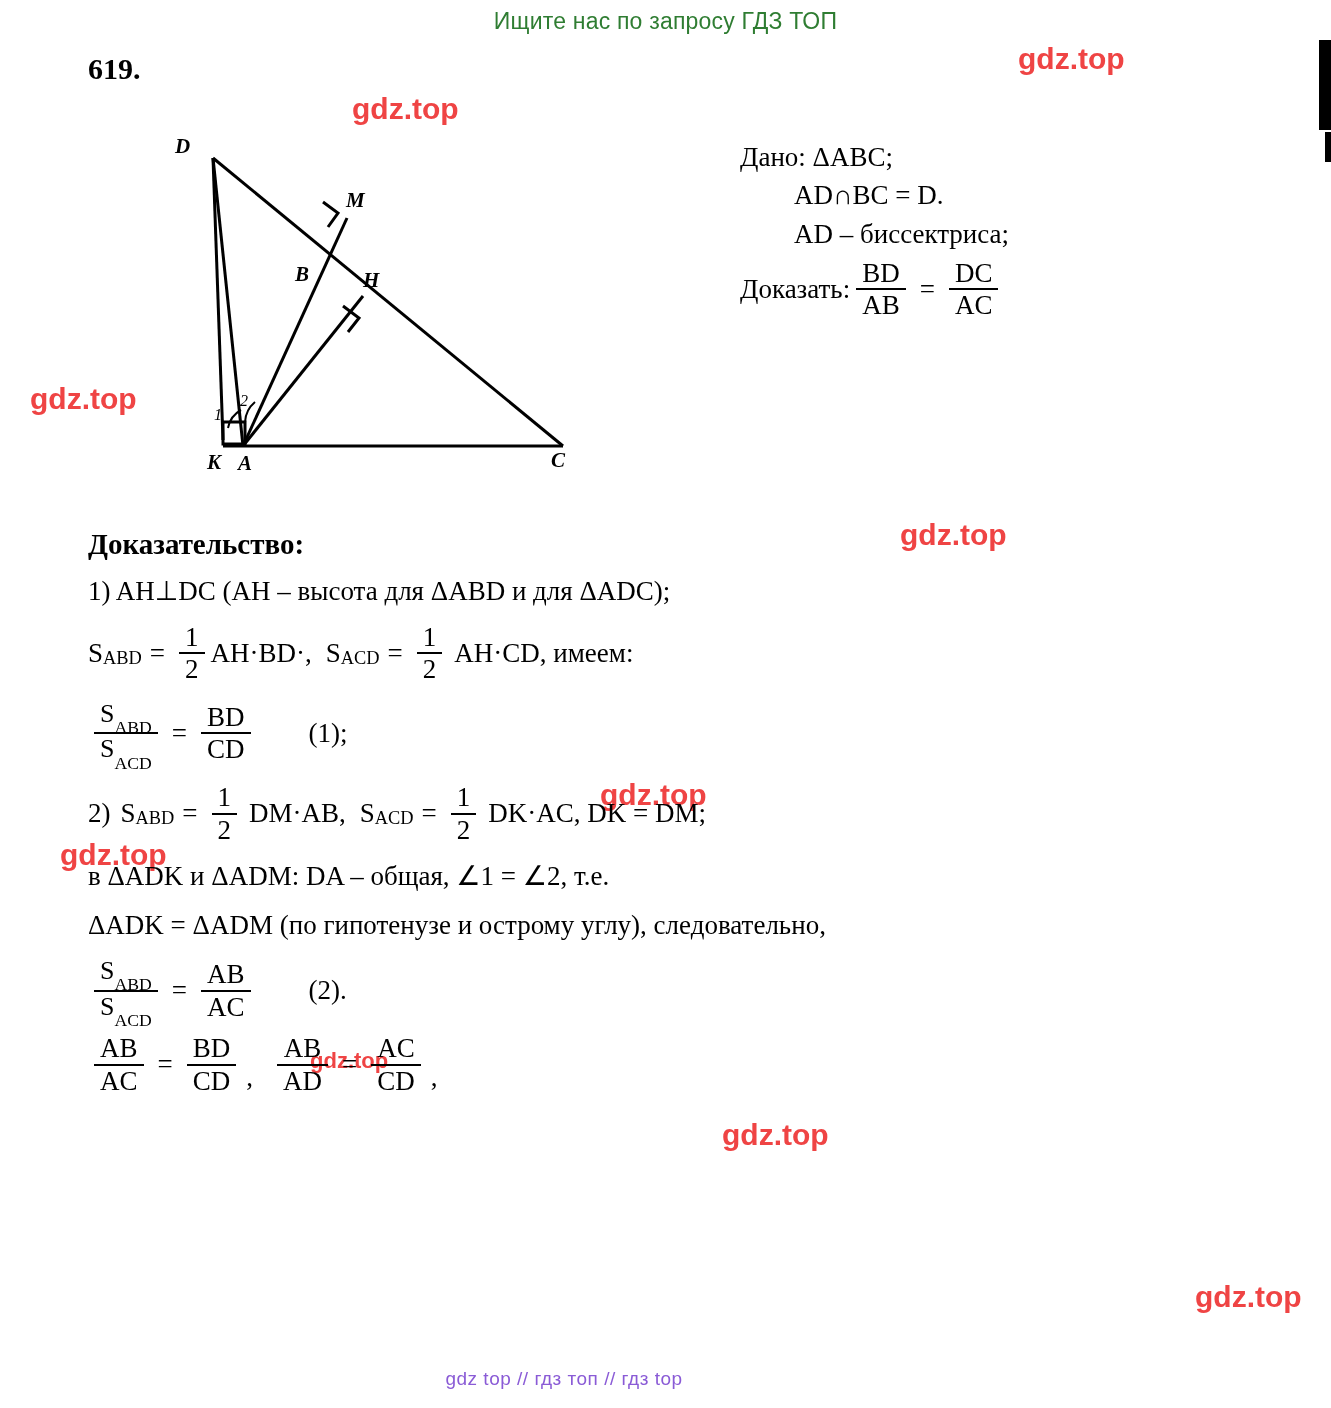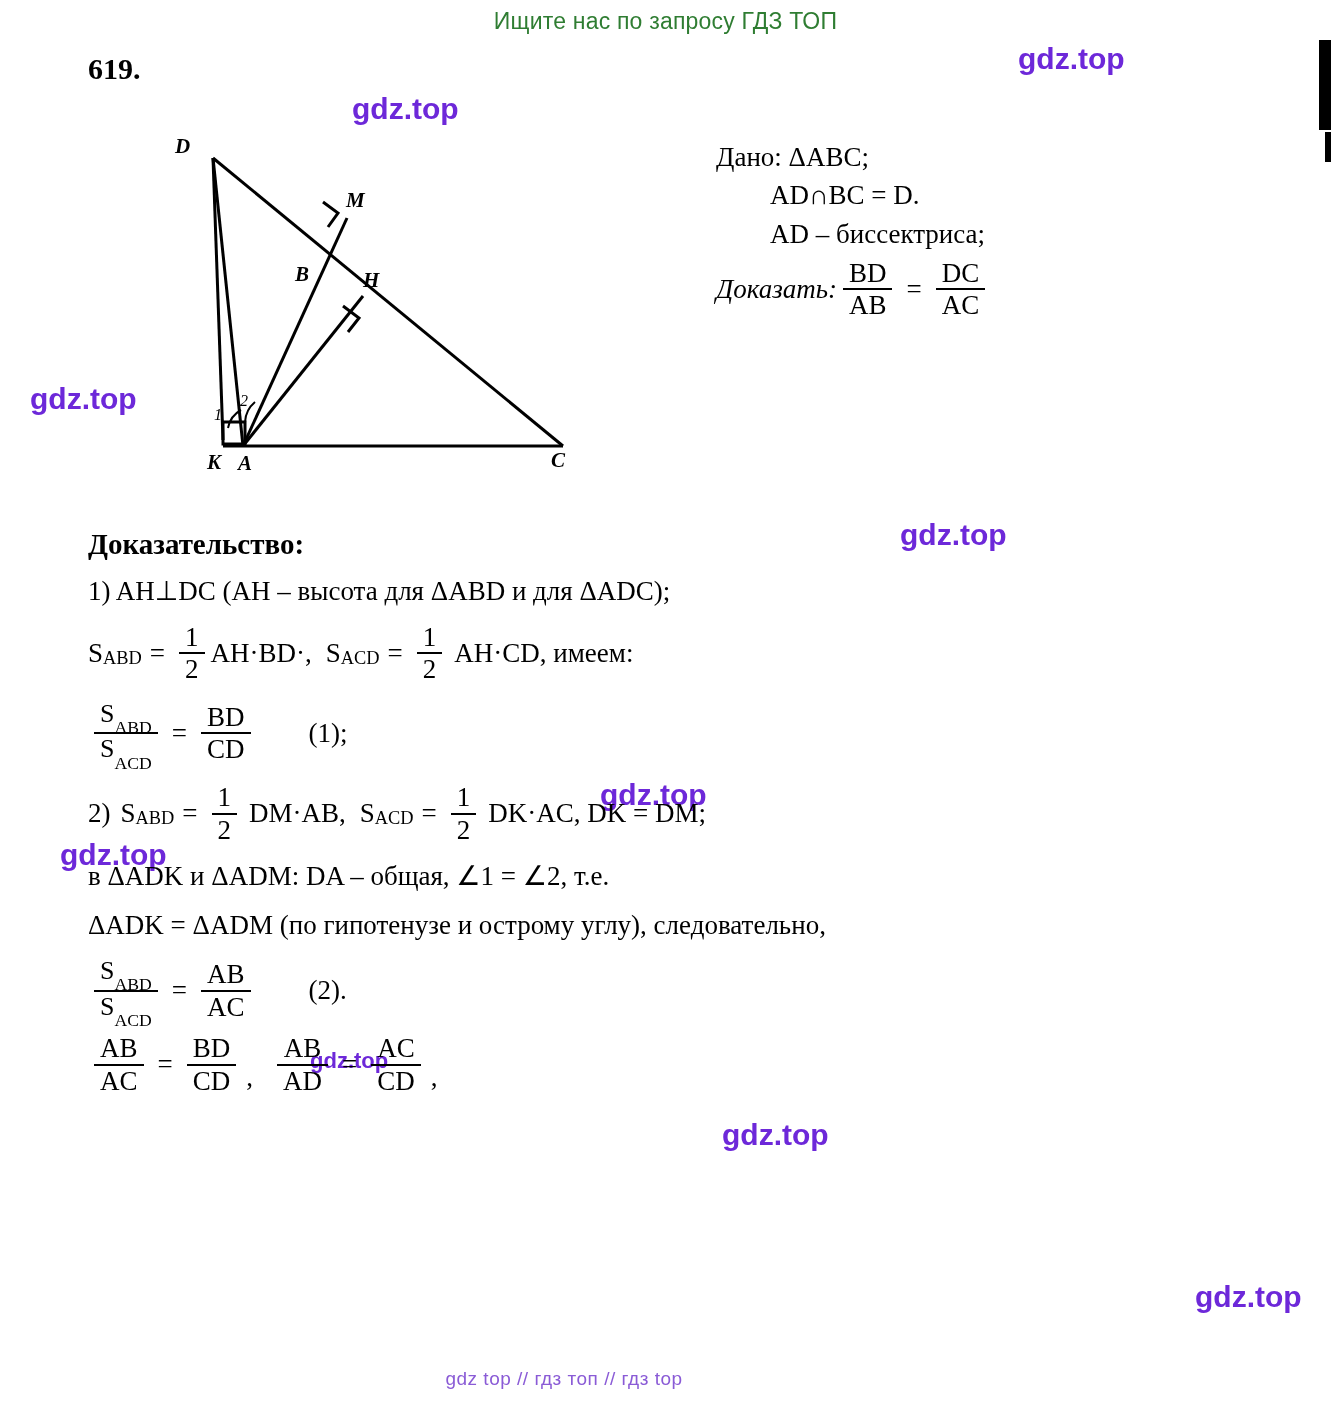--- a/index.html
+++ b/index.html
@@ -29,21 +29,21 @@
     width: 1331px;
     text-align: center;
     font-family: "Liberation Sans", sans-serif;
     font-size: 23px;
     color: #2f7d32;
     letter-spacing: .2px;
   }
   .wm {
     position: absolute;
     font-family: "Liberation Sans", sans-serif;
-    color: #6d28d9;
+    color: #ef4444;
     font-size: 30px;
     font-weight: 600;
     white-space: nowrap;
     pointer-events: none;
   }
   .wm.small { font-size: 22px; }
   .task-no {
     position: absolute;
     left: 88px;
     top: 52px;
@@ -55,34 +55,34 @@
   .figure {
     position: absolute;
     left: 95px;
     top: 110px;
     width: 560px;
     height: 400px;
   }
   
   .given {
     position: absolute;
-    left: 716px;
+    left: 740px;
     top: 138px;
     width: 560px;
     font-size: 27px;
     line-height: 1.42;
   }
   .given .row { white-space: nowrap; }
   .given .indent { padding-left: 54px; }
   .prove-row {
     display: flex;
     align-items: center;
     margin-top: 6px;
   }
-  .prove-label { white-space: nowrap; font-style: italic; }
+  .prove-label { white-space: nowrap; }
   .frac {
     display: inline-flex;
     flex-direction: column;
     align-items: center;
     vertical-align: middle;
     margin: 0 6px;
     line-height: 1.05;
   }
   .frac .num { padding: 0 6px 1px 6px; }
   .frac .den { padding: 1px 6px 0 6px; border-top: 2px solid #000; }

